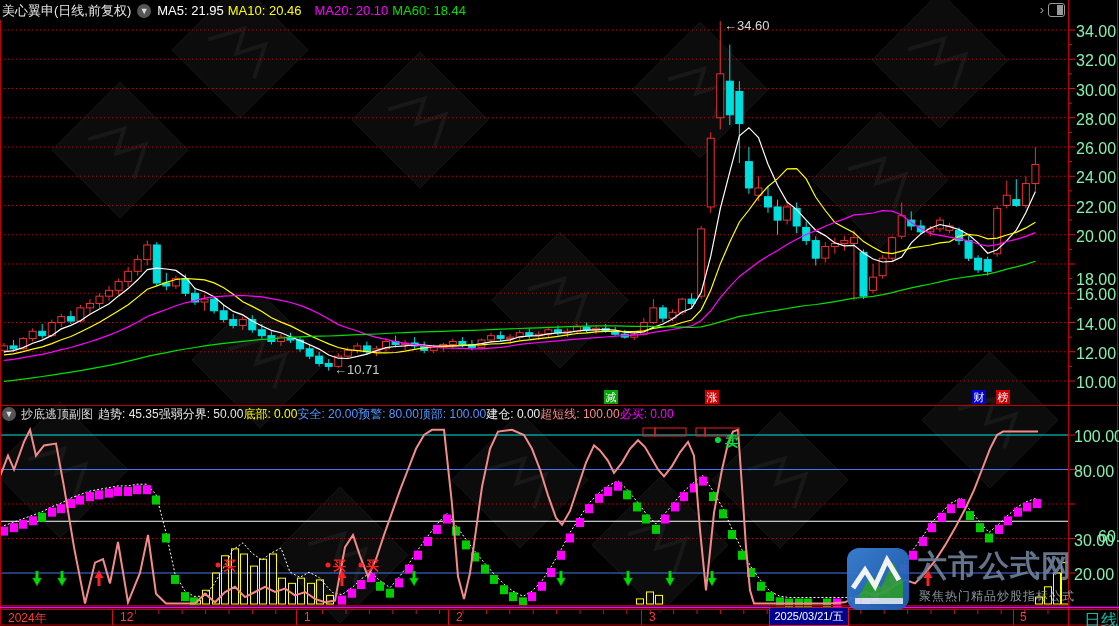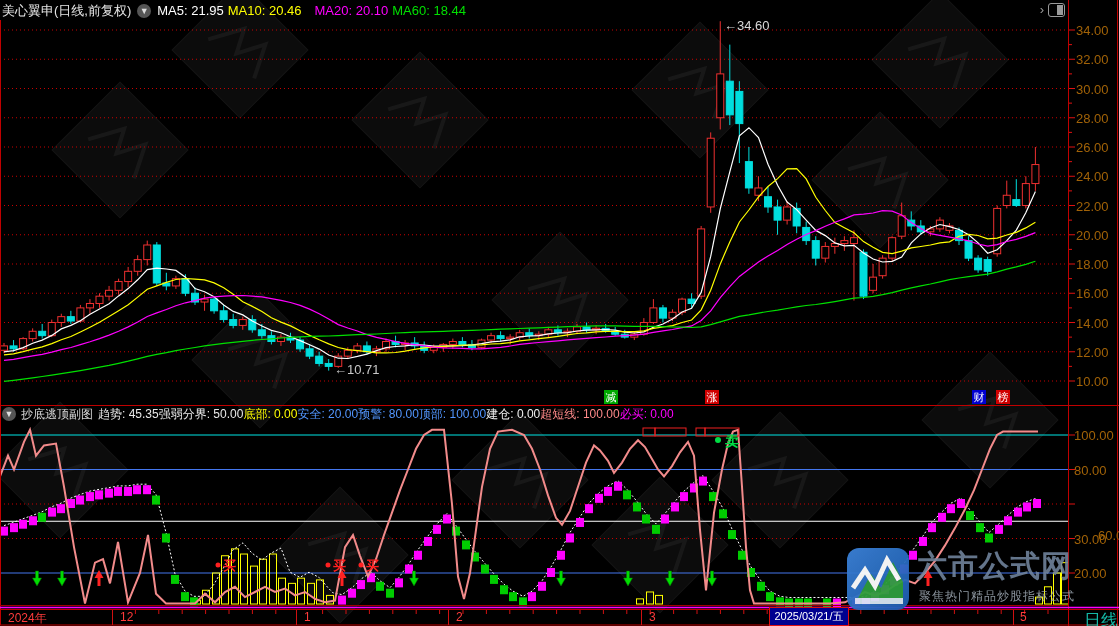--- a/index.html
+++ b/index.html
@@ -8,21 +8,21 @@
   #cv{position:absolute;left:0;top:0;z-index:1;}
   .ovl{position:absolute;z-index:3;}
   #top-header{left:2px;top:2px;height:17px;display:flex;align-items:center;gap:6px;font-size:13px;white-space:nowrap;}
   .ttl{color:#e6e6e6;}
   .drop{width:14px;height:14px;border-radius:50%;background:#555;color:#ddd;font-size:9px;line-height:14px;text-align:center;}
   .ma-item{font-size:13px;margin-right:4px;}
   #tr-icons{right:54px;top:2px;display:flex;gap:4px;align-items:center;}
   .chev{color:#999;font-size:13px;}
   .panelico{width:15px;height:12px;border:1px solid #999;border-radius:3px;position:relative;}
   .panelico div{position:absolute;right:1px;top:1px;bottom:1px;width:6px;background:#999;}
-  .axis-lab{position:absolute;color:#a16207;font-size:13px;z-index:3;}
+  .axis-lab{position:absolute;color:#86efac;font-size:16px;z-index:3;}
   #sub-header{left:2px;top:406px;height:16px;display:flex;align-items:center;gap:5px;font-size:12px;white-space:nowrap;z-index:4;}
   .sub-item{font-size:12px;}
   .tag{position:absolute;width:14px;height:14px;color:#fff;font-size:11px;line-height:14px;text-align:center;z-index:3;}
   #date-axis{left:4px;top:607px;width:1119px;height:19px;z-index:3;}
   .dlab{position:absolute;top:3px;color:#ff3b3b;font-size:12px;}
   #date-box{position:absolute;left:765px;top:0px;width:78px;height:17px;background:#000090;border:1px solid #e01010;
     color:#fff;font-size:11px;text-align:center;line-height:17px;}
   #period{position:absolute;left:1080px;top:2px;color:#14b8a6;font-size:17px;}
   #wm{right:0px;bottom:8px;width:272px;height:70px;z-index:5;pointer-events:none;}
   #wm-logo{position:absolute;left:0px;top:0px;width:62px;height:62px;border-radius:12px;
@@ -579,21 +579,21 @@
 
   <div id="main-axis">
       <div class="axis-lab" style="left: 1076px; top: 23px;">34.00</div>
       <div class="axis-lab" style="left: 1076px; top: 52.25px;">32.00</div>
       <div class="axis-lab" style="left: 1076px; top: 81.5px;">30.00</div>
       <div class="axis-lab" style="left: 1076px; top: 110.75px;">28.00</div>
       <div class="axis-lab" style="left: 1076px; top: 140px;">26.00</div>
       <div class="axis-lab" style="left: 1076px; top: 169.25px;">24.00</div>
       <div class="axis-lab" style="left: 1076px; top: 198.5px;">22.00</div>
       <div class="axis-lab" style="left: 1076px; top: 227.75px;">20.00</div>
-      <div class="axis-lab" style="left: 1076px; top: 257px;">18.00</div>
+      <div class="axis-lab" style="left: 1076px; top: 271px;">18.00</div>
       <div class="axis-lab" style="left: 1076px; top: 286.25px;">16.00</div>
       <div class="axis-lab" style="left: 1076px; top: 315.5px;">14.00</div>
       <div class="axis-lab" style="left: 1076px; top: 344.75px;">12.00</div>
       <div class="axis-lab" style="left: 1076px; top: 374px;">10.00</div>
     </div>
   <div id="sub-axis">
       <div class="axis-lab" style="left: 1074px; top: 428px;">100.00</div>
       <div class="axis-lab" style="left: 1074px; top: 462.5px;">80.00</div>
       <div class="axis-lab" style="left: 1098px; top: 497px; margin-top: 31px;">60.00</div>
       <div class="axis-lab" style="left: 1074px; top: 531.5px;">30.00</div>

